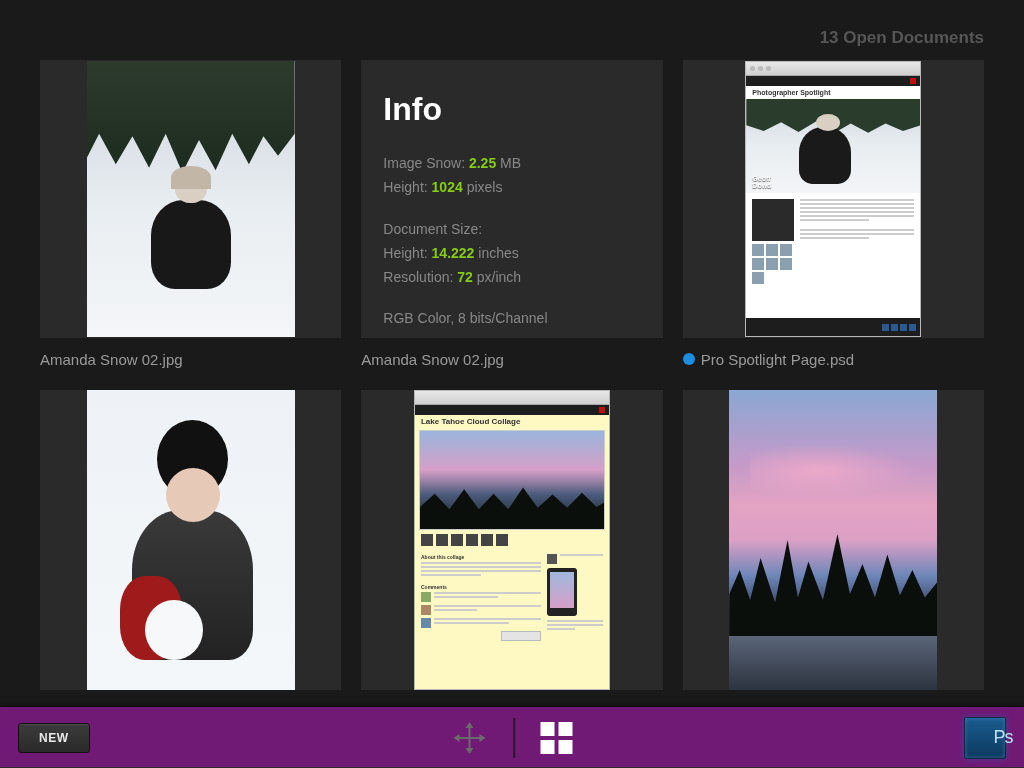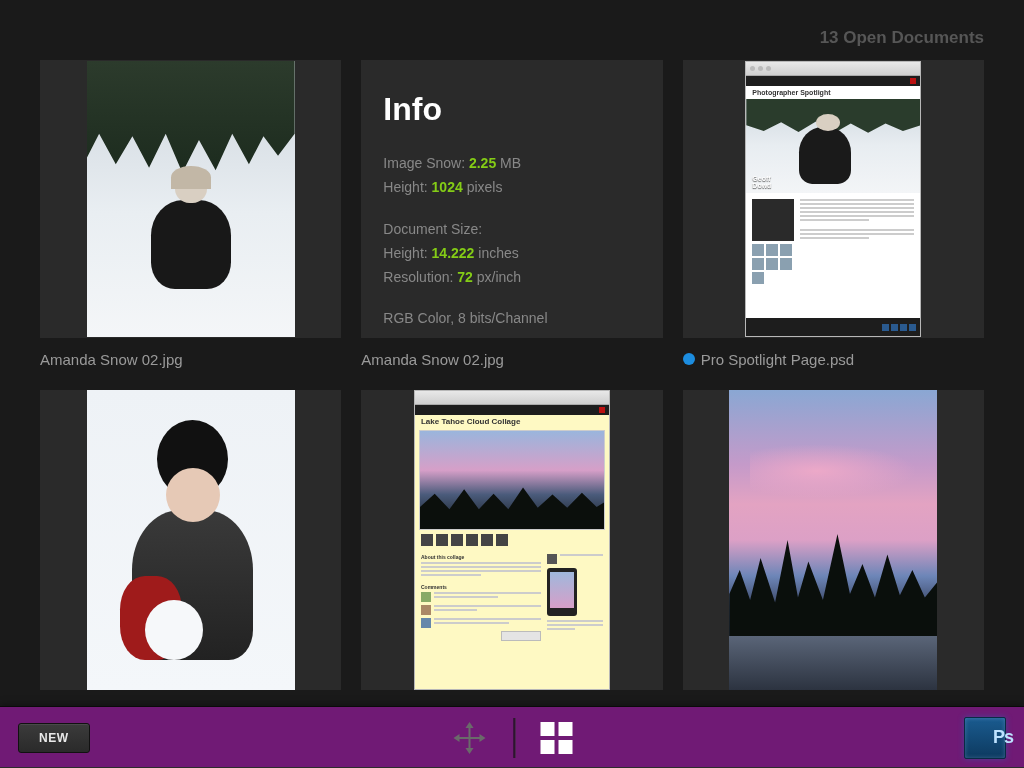--- a/index.html
+++ b/index.html
@@ -126,21 +126,21 @@
     position: absolute;
     right: 18px;
     width: 42px;
     height: 42px;
     background: linear-gradient(#1a5b8f,#0d3a60);
     border: 1px solid #0a2a45;
     display: flex;
     align-items: center;
     justify-content: center;
     color: #bde2ff;
-    font-weight: bold;
+    font-weight: normal;
     font-size: 18px;
     letter-spacing: -1px;
     border-radius: 2px;
     box-shadow: 0 0 6px rgba(26,120,200,.4), inset 0 0 4px rgba(160,210,255,.3);
     padding-left: 36px;
   }
   
   .ph {
     width: 208px;
     height: 276px;

